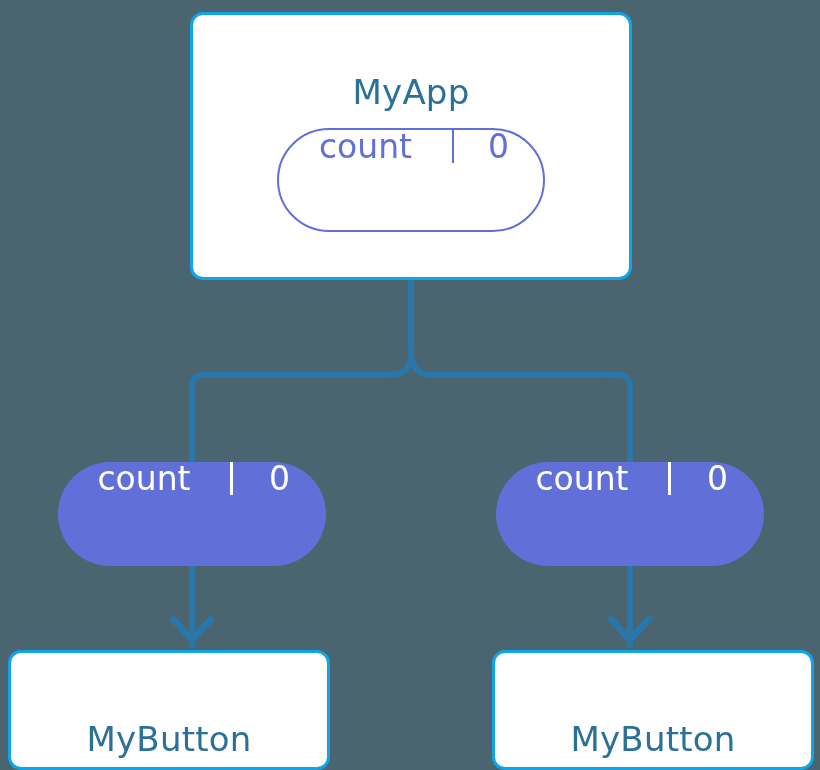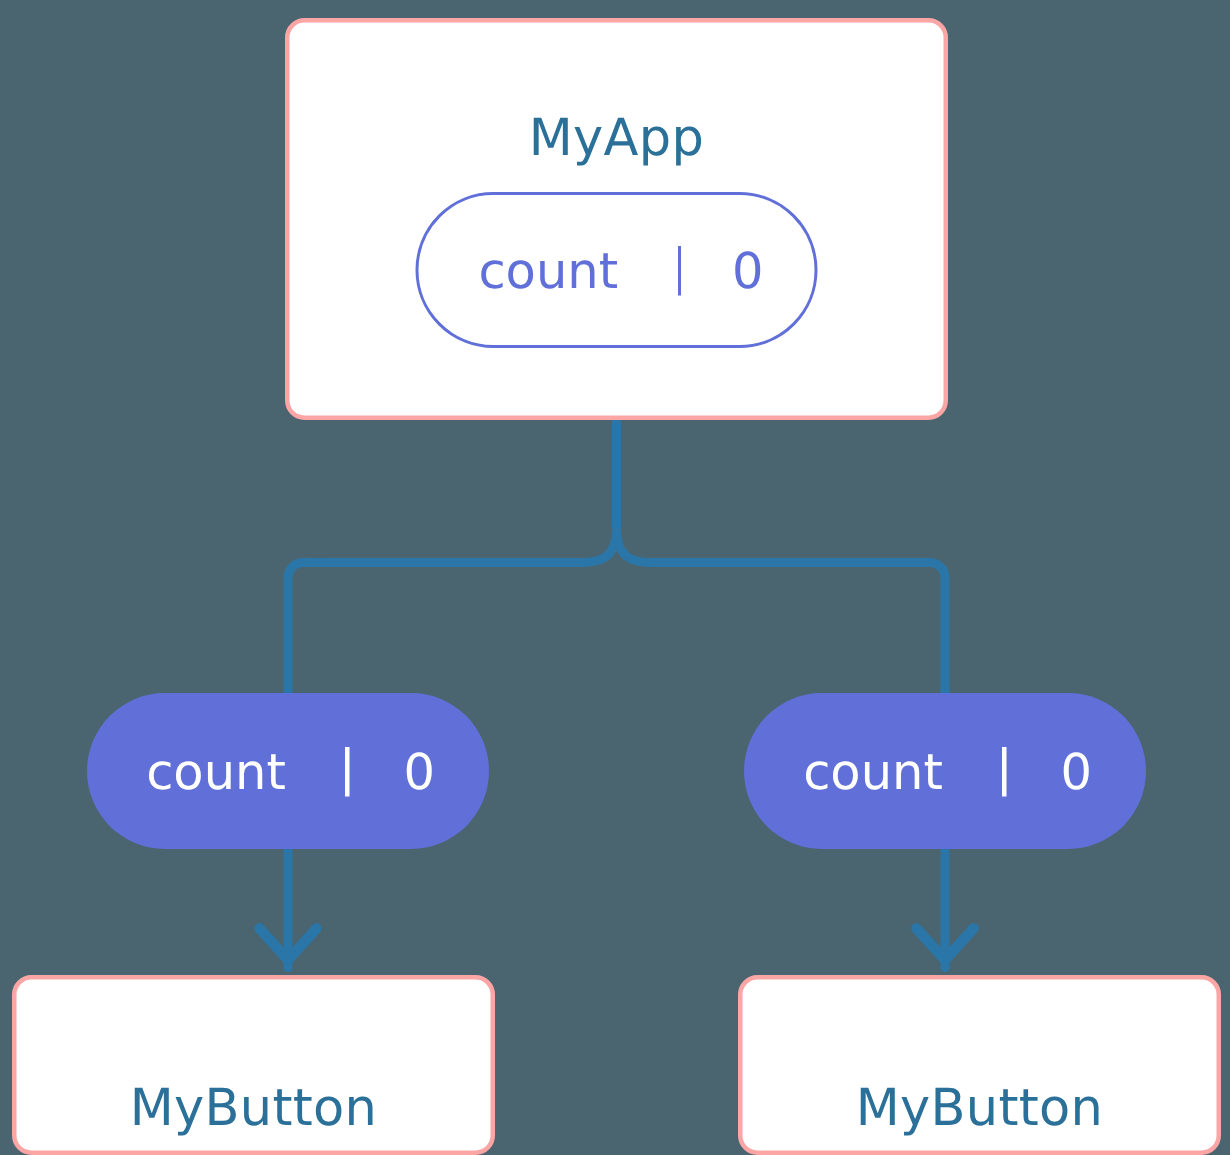--- a/index.html
+++ b/index.html
@@ -27,21 +27,21 @@
     top: 0;
     width: 820px;
     height: 770px;
     pointer-events: none;
   }
 
   
   .comp-box {
     position: absolute;
     background: #ffffff;
-    border: 3px solid #fca5a5;
+    border: 3px solid #0ea5e9;
     border-radius: 13px;
     box-sizing: border-box;
   }
   .comp-title {
     position: absolute;
     left: 0;
     right: 0;
     text-align: center;
     color: #2b7099;
     font-size: 34px;
@@ -76,21 +76,21 @@
   }
   .button-title {
     top: 34px;
     margin-top: 32px;
   }
 
   
   .pill {
     position: absolute;
     display: flex;
-    align-items: center;
+    align-items: flex-start;
     border-radius: 999px;
     box-sizing: border-box;
     overflow: hidden;
   }
   .pill .pill-key,
   .pill .pill-val {
     display: flex;
     align-items: center;
     justify-content: center;
     font-size: 33px;

